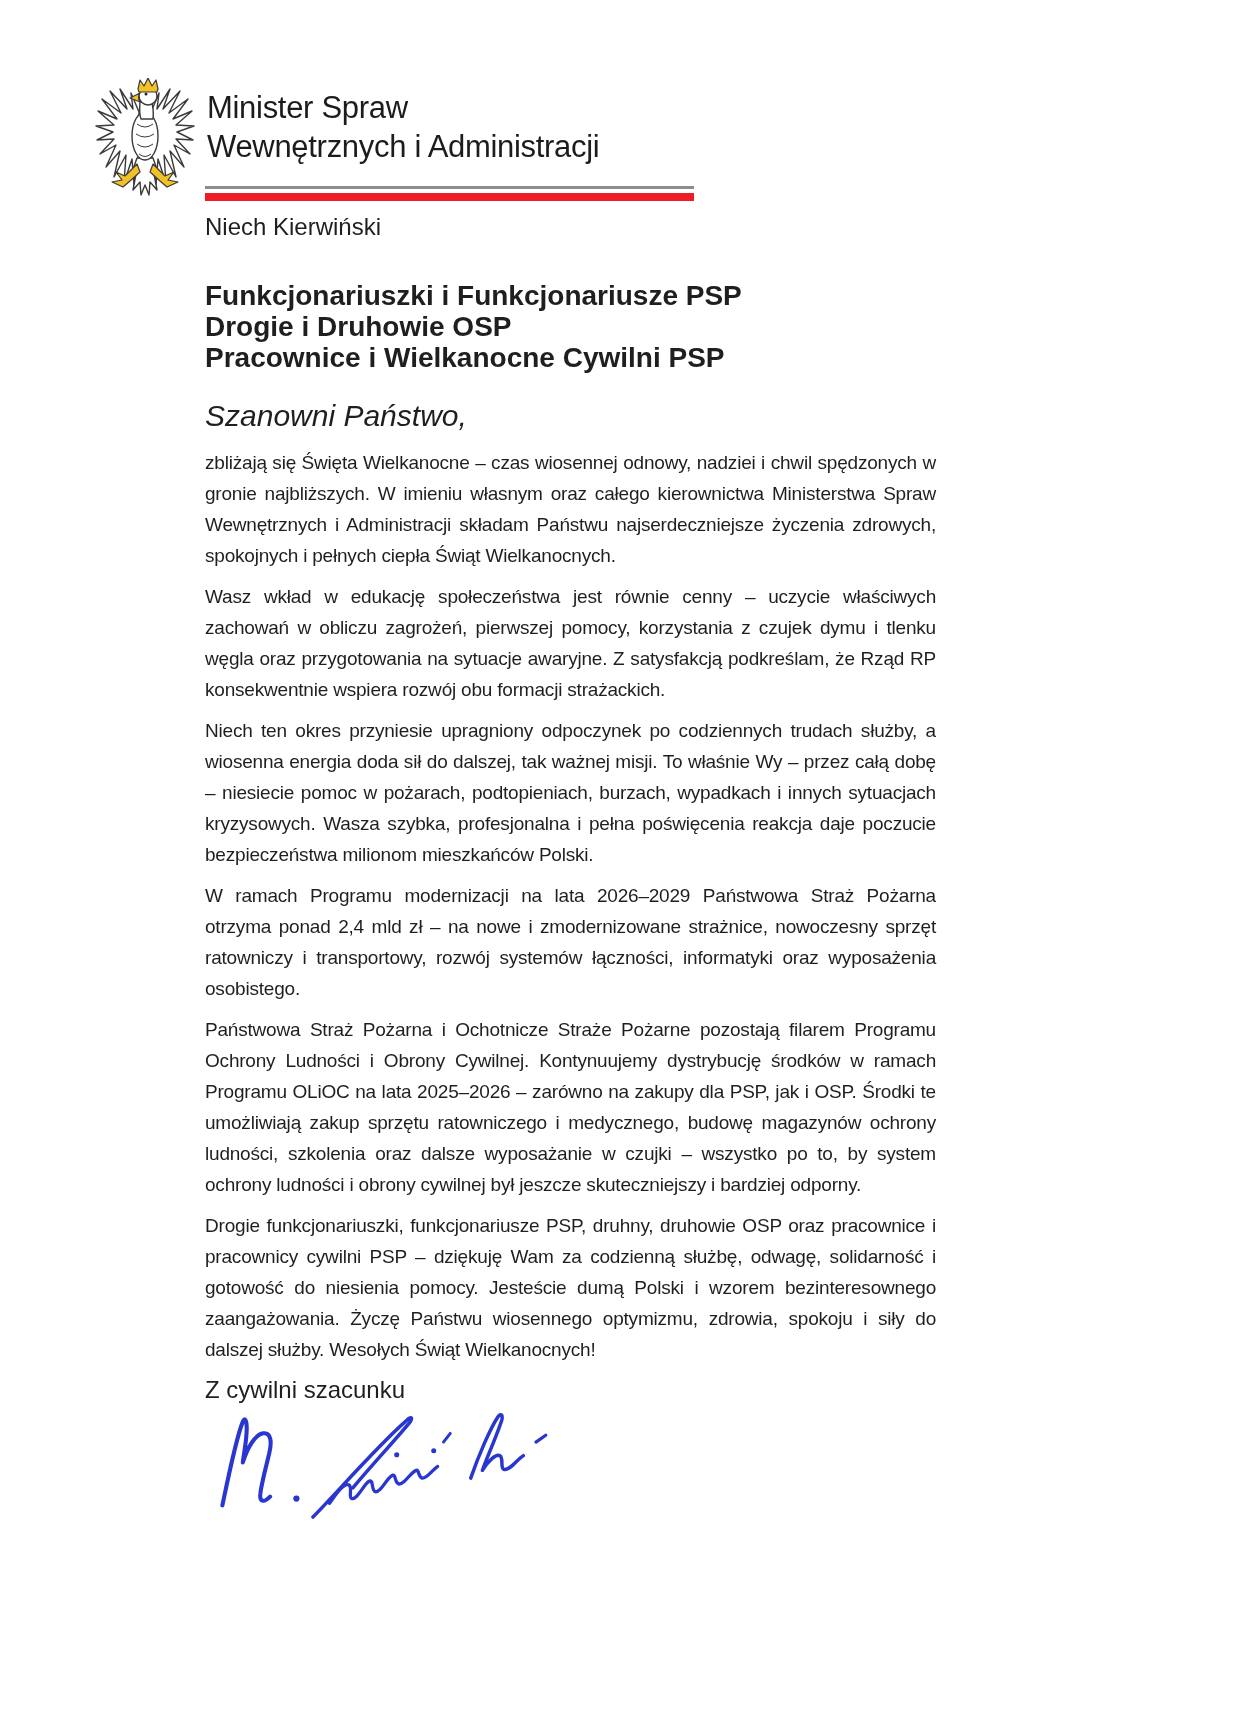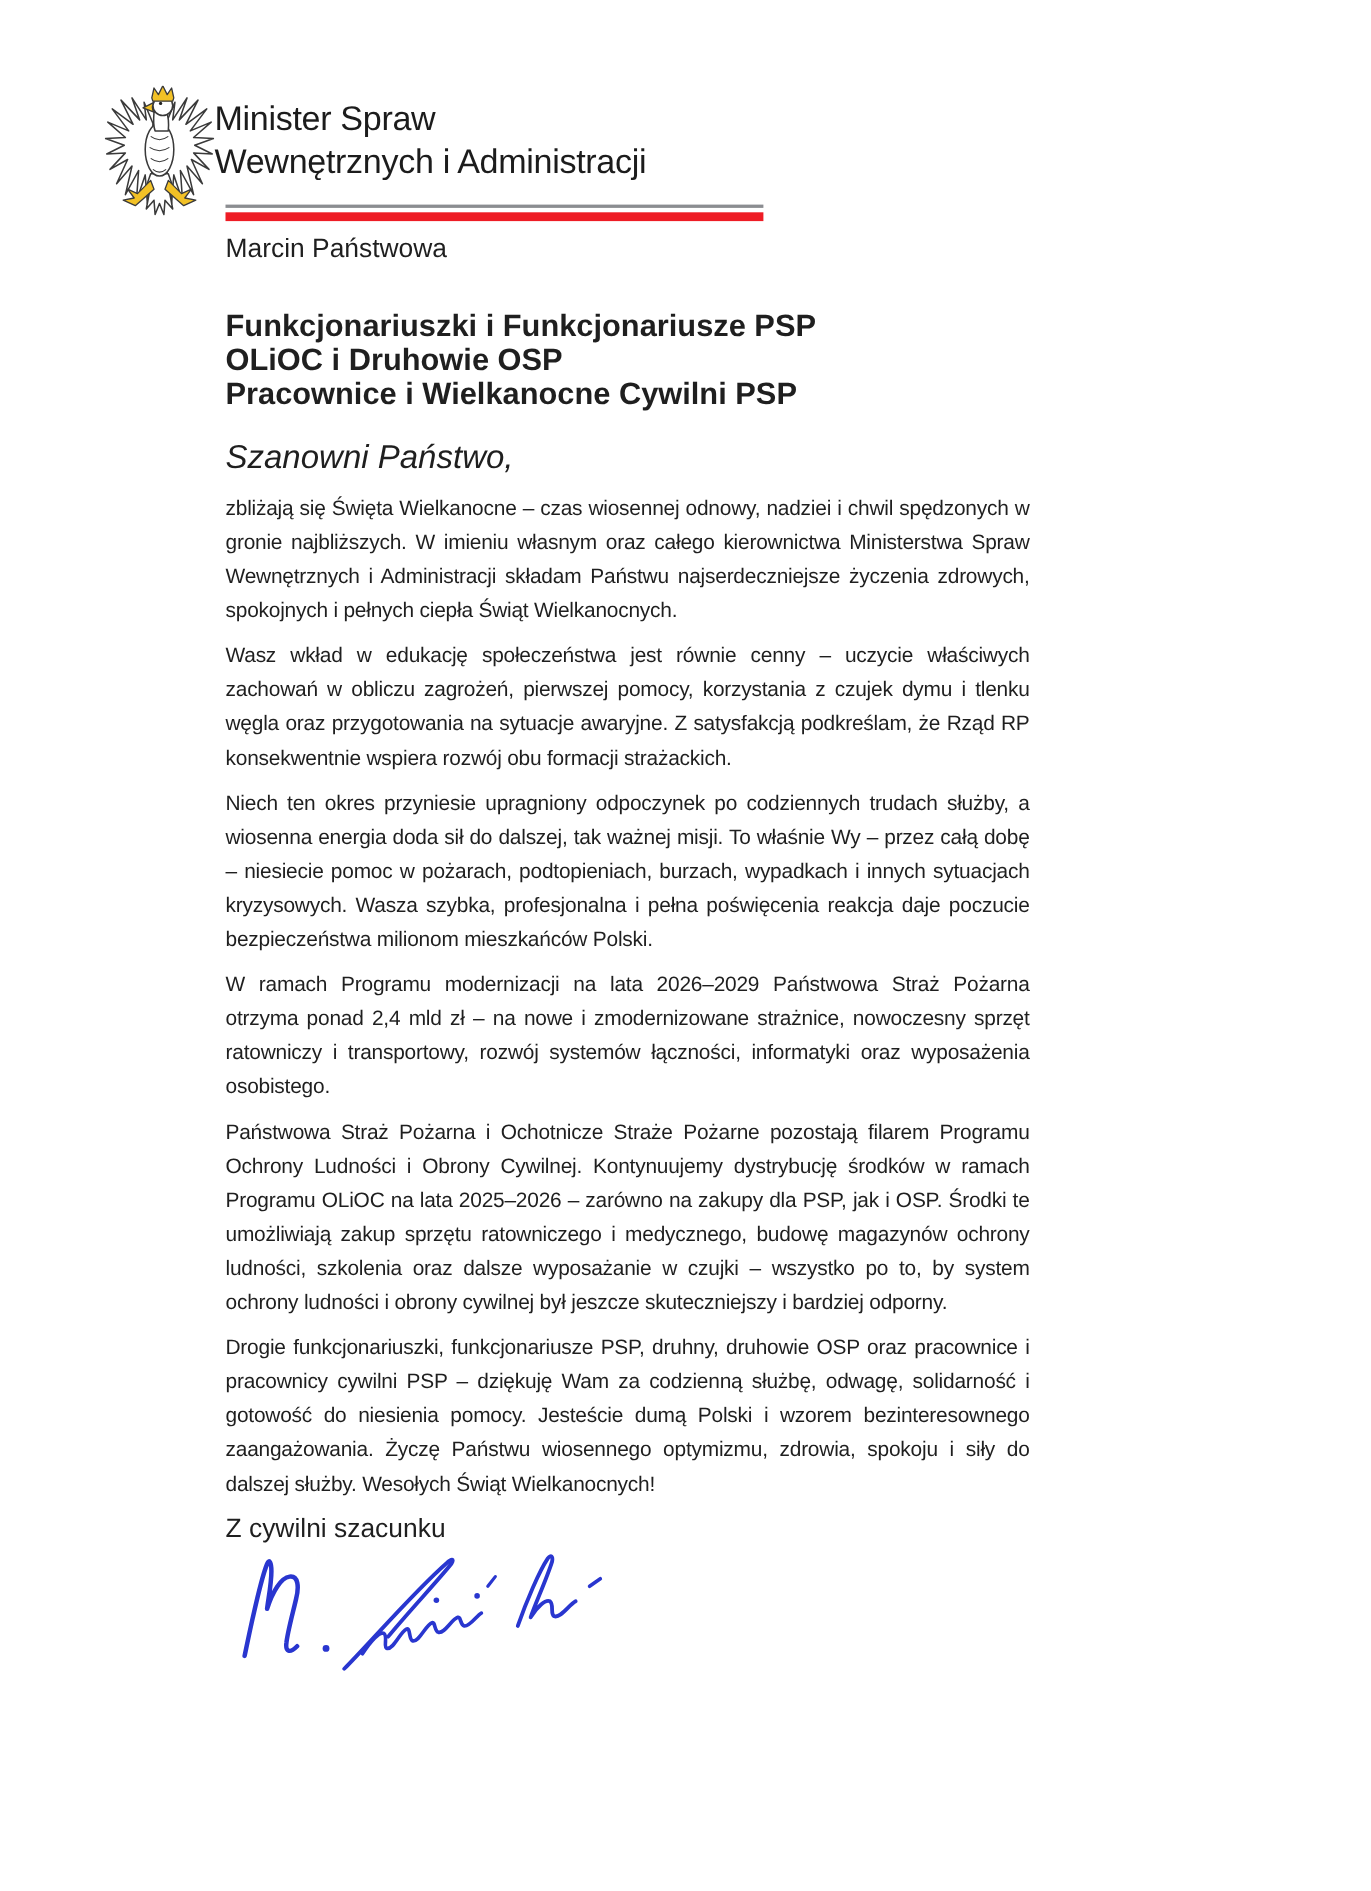--- a/index.html
+++ b/index.html
@@ -14,21 +14,21 @@
   .page{
     position:relative;
     width:1246px;height:1719px;
     background:#fff;
     font-family:"Liberation Sans","DejaVu Sans",sans-serif;
     color:var(--text);
     overflow:hidden;
   }
   .letterhead{
     position:absolute;top:78px;left:95px;
-    display:flex;align-items:flex-start;
+    display:flex;align-items:flex-start;gap:12px;
   }
   .emblem{width:100px;height:122px;flex:0 0 auto;}
   .ministry-title{padding-top:10px;font-size:31px;line-height:39px;color:#1c1c1c;letter-spacing:-0.3px;}
   .divider{position:absolute;left:205px;top:186px;width:489px;}
   .divider-gray{height:3px;background:var(--divider-gray);}
   .divider-red{height:8px;margin-top:4px;background:var(--accent-red);}
   .content{
     position:absolute;left:205px;top:212px;width:731px;
   }
   .minister-name{font-size:24px;line-height:30px;margin-bottom:38px;}
@@ -107,25 +107,25 @@
     </div>
   </div>
 
   <div class="divider">
     <div class="divider-gray"></div>
     <div class="divider-red"></div>
   </div>
 
   <div class="content">
 
-    <div class="minister-name">Marcin Państwowa</div>
+    <div class="minister-name">Niech Kierwiński</div>
 
     <div class="addressees">
       <div>Funkcjonariuszki i Funkcjonariusze PSP</div>
-      <div>OLiOC i Druhowie OSP</div>
+      <div>Drogie i Druhowie OSP</div>
       <div>Pracownice i Wielkanocne Cywilni PSP</div>
     </div>
 
     <div class="salutation">Szanowni Państwo,</div>
 
     <div class="body">
       <p>zbliżają się Święta Wielkanocne – czas wiosennej odnowy, nadziei i chwil spędzonych w gronie najbliższych. W imieniu własnym oraz całego kierownictwa Ministerstwa Spraw Wewnętrznych i Administracji składam Państwu najserdeczniejsze życzenia zdrowych, spokojnych i pełnych ciepła Świąt Wielkanocnych.</p>
       <p>Wasz wkład w edukację społeczeństwa jest równie cenny – uczycie właściwych zachowań w obliczu zagrożeń, pierwszej pomocy, korzystania z czujek dymu i tlenku węgla oraz przygotowania na sytuacje awaryjne. Z satysfakcją podkreślam, że Rząd RP konsekwentnie wspiera rozwój obu formacji strażackich.</p>
       <p>Niech ten okres przyniesie upragniony odpoczynek po codziennych trudach służby, a wiosenna energia doda sił do dalszej, tak ważnej misji. To właśnie Wy – przez całą dobę – niesiecie pomoc w pożarach, podtopieniach, burzach, wypadkach i innych sytuacjach kryzysowych. Wasza szybka, profesjonalna i pełna poświęcenia reakcja daje poczucie bezpieczeństwa milionom mieszkańców Polski.</p>
       <p>W ramach Programu modernizacji na lata 2026–2029 Państwowa Straż Pożarna otrzyma ponad 2,4 mld zł – na nowe i zmodernizowane strażnice, nowoczesny sprzęt ratowniczy i transportowy, rozwój systemów łączności, informatyki oraz wyposażenia osobistego.</p>

